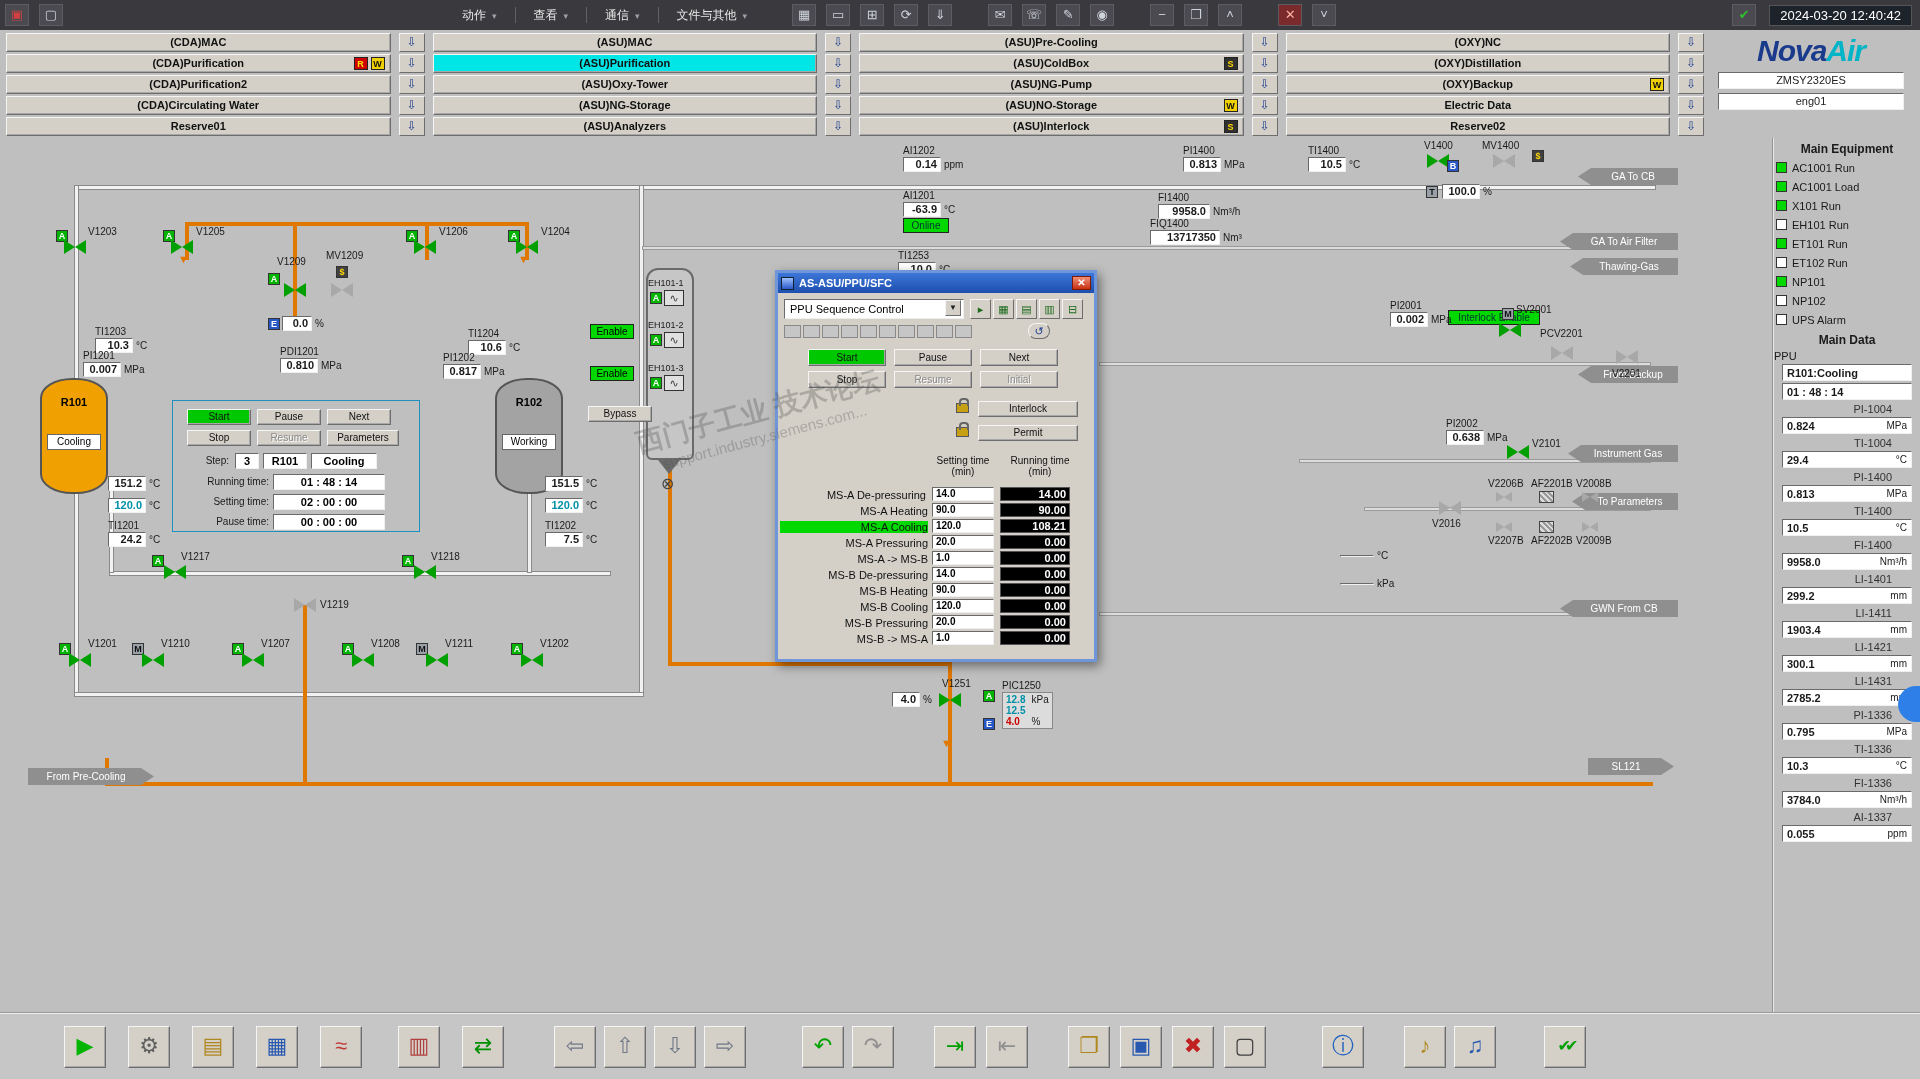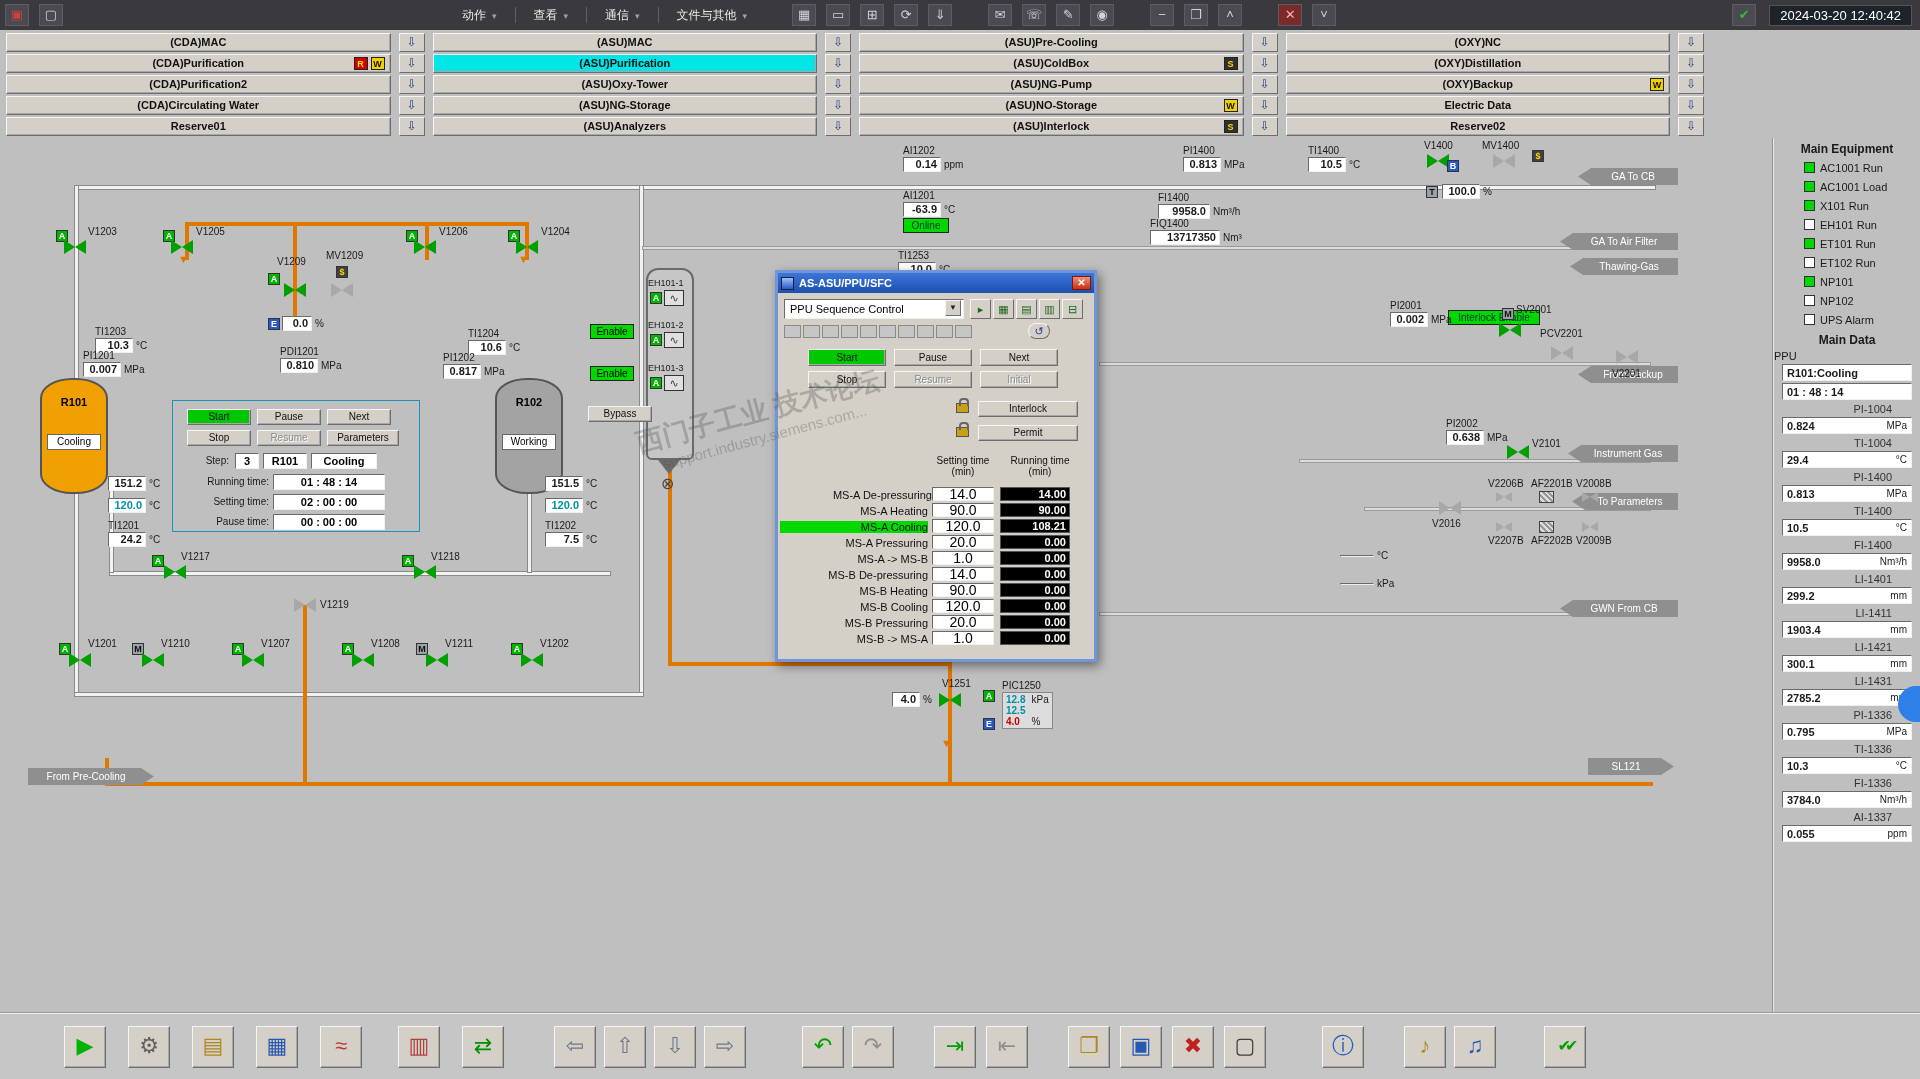--- a/index.html
+++ b/index.html
@@ -76,26 +76,26 @@
   .combo .dd{margin-left:auto;width:16px;height:16px;background:#d4d0c8;border:1px solid;border-color:#f5f5f5 #6d6d6d #6d6d6d #f5f5f5;font-size:8px;line-height:14px;text-align:center;color:#222}
   .dico{position:absolute;top:26px;width:21px;height:20px;background:#d4d0c8;border:1px solid;border-color:#f5f5f5 #6d6d6d #6d6d6d #f5f5f5;font-size:11px;line-height:18px;text-align:center;color:#1d6a1d;cursor:pointer}
   .stepcell{position:absolute;top:52px;width:17px;height:13px;background:#c6c6c6;border:1px solid #8a8a8a}
   .dbtn{position:absolute;width:78px;height:17px;line-height:15px}
   .lock{position:absolute;width:13px;height:10px;background:#c8a014;border:1px solid #555}
   .lock::before{content:"";position:absolute;top:-6px;left:2px;width:6px;height:6px;border:2px solid #666;border-bottom:none;border-radius:4px 4px 0 0}
   .dwide{position:absolute;width:100px;height:16px;line-height:14px}
   .dhead{position:absolute;font-size:10px;text-align:center;line-height:11px;color:#111}
   .dlbl{position:absolute;width:148px;font-size:11px;text-align:right;color:#111;white-space:nowrap}
   .dlbl.on{background:#00d800}
-  .wbox{position:absolute;width:62px;height:14px;background:#fff;border:1px solid;border-color:#6a6a6a #f0f0f0 #f0f0f0 #6a6a6a;font-weight:normal;font-size:14px;line-height:12px;text-align:center;padding:0 3px}
+  .wbox{position:absolute;width:62px;height:14px;background:#fff;border:1px solid;border-color:#6a6a6a #f0f0f0 #f0f0f0 #6a6a6a;font-weight:bold;font-size:10px;line-height:12px;text-align:left;padding:0 3px}
   .kbox{position:absolute;width:70px;height:14px;background:#000;border:1px solid #555;color:#fff;font-weight:bold;font-size:11px;line-height:12px;text-align:right;padding:0 3px}
   
   #sidebar{position:absolute;left:1772px;top:138px;width:148px;height:874px;background:#bfbfbf;border-left:2px groove #e8e8e8;font-size:11px;color:#1a1a1a}
   .sbh{height:17px;font-weight:bold;font-size:12px;text-align:center;line-height:17px;margin-top:3px}
-  .eqrow{display:flex;align-items:center;gap:5px;height:19px;padding-left:30px}
+  .eqrow{display:flex;align-items:center;gap:5px;height:19px;padding-left:2px}
   .led{width:11px;height:11px;border:1px solid #333;background:#fff}
   .led.on{background:#00d800}
   .mdc{height:15px;line-height:15px}
   .mdl{text-align:right;padding-right:28px;height:15px;line-height:15px;color:#333}
   .mdv{margin:0 8px 2px;height:17px;background:#fff;border:1px solid;border-color:#6a6a6a #f0f0f0 #f0f0f0 #6a6a6a;display:flex;justify-content:space-between;align-items:center;padding:0 4px;white-space:nowrap;overflow:hidden}
   .mdv b{font-size:11px}
   .mdv span{font-size:10px}
   
   #bottombar{position:absolute;left:0;top:1012px;width:1920px;height:67px;background:#c6c6c6;border-top:2px groove #eee;display:flex;align-items:center}
   .bbtn{width:42px;height:42px;background:#d4d0c8;border:1px solid;border-color:#f5f5f5 #6d6d6d #6d6d6d #f5f5f5;box-shadow:inset -1px -1px 0 #a8a8a8;font-size:22px;line-height:38px;text-align:center;cursor:pointer;flex:none;overflow:hidden}
@@ -183,20 +183,25 @@
     <div class="nbtn">Reserve01</div>
       <div class="narrow">⇩</div>
     <div class="nbtn">(ASU)Analyzers</div>
       <div class="narrow">⇩</div>
     <div class="nbtn"><span>(ASU)Interlock</span><span class="nbdg bS">S</span></div>
       <div class="narrow">⇩</div>
     <div class="nbtn">Reserve02</div>
       <div class="narrow">⇩</div>
   </div>
 
+  <div id="brand">
+    <div id="logo"><span class="n1">Nova</span><span class="n2">Air</span></div>
+    <div class="idbox">ZMSY2320ES</div>
+    <div class="idbox">eng01</div>
+  </div>
 
   <div id="canvas">
 
     <div class="pw" style="left:75px;top:48px;width:1580px;height:3px"></div>
     <div class="pw" style="left:75px;top:48px;width:3px;height:507px"></div>
     <div class="pw" style="left:640px;top:48px;width:3px;height:507px"></div>
     <div class="pw" style="left:75px;top:555px;width:568px;height:3px"></div>
     <div class="pw" style="left:110px;top:434px;width:500px;height:3px"></div>
     <div class="pw" style="left:110px;top:352px;width:3px;height:82px"></div>
     <div class="pw" style="left:528px;top:352px;width:3px;height:82px"></div>
@@ -601,21 +606,21 @@
       <div class="btn3 dbtn" style="left:30px;top:98px">Stop</div>
       <div class="btn3 dis dbtn" style="left:116px;top:98px">Resume</div>
       <div class="btn3 dis dbtn" style="left:202px;top:98px">Initial</div>
       <span class="lock" style="left:178px;top:130px"></span>
       <div class="btn3 dwide" style="left:200px;top:128px">Interlock</div>
       <span class="lock" style="left:178px;top:154px"></span>
       <div class="btn3 dwide" style="left:200px;top:152px">Permit</div>
       <div class="dhead" style="left:150px;top:182px;width:70px"><span>Setting time</span><br><span>(min)</span></div>
       <div class="dhead" style="left:226px;top:182px;width:72px"><span>Running time</span><br><span>(min)</span></div>
 
-      <span class="dlbl" style="left:6px;top:216px">MS-A De-pressuring</span>
+      <span class="dlbl" style="left:0;top:216px">MS-A De-pressuring</span>
       <div class="wbox" style="left:154px;top:214px">14.0</div>
       <div class="kbox" style="left:222px;top:214px">14.00</div>
       <span class="dlbl" style="left:2px;top:232px">MS-A Heating</span>
       <div class="wbox" style="left:154px;top:230px">90.0</div>
       <div class="kbox" style="left:222px;top:230px">90.00</div>
       <span class="dlbl on" style="left:2px;top:248px">MS-A Cooling</span>
       <div class="wbox" style="left:154px;top:246px">120.0</div>
       <div class="kbox" style="left:222px;top:246px">108.21</div>
       <span class="dlbl" style="left:2px;top:264px">MS-A Pressuring</span>
       <div class="wbox" style="left:154px;top:262px">20.0</div>

